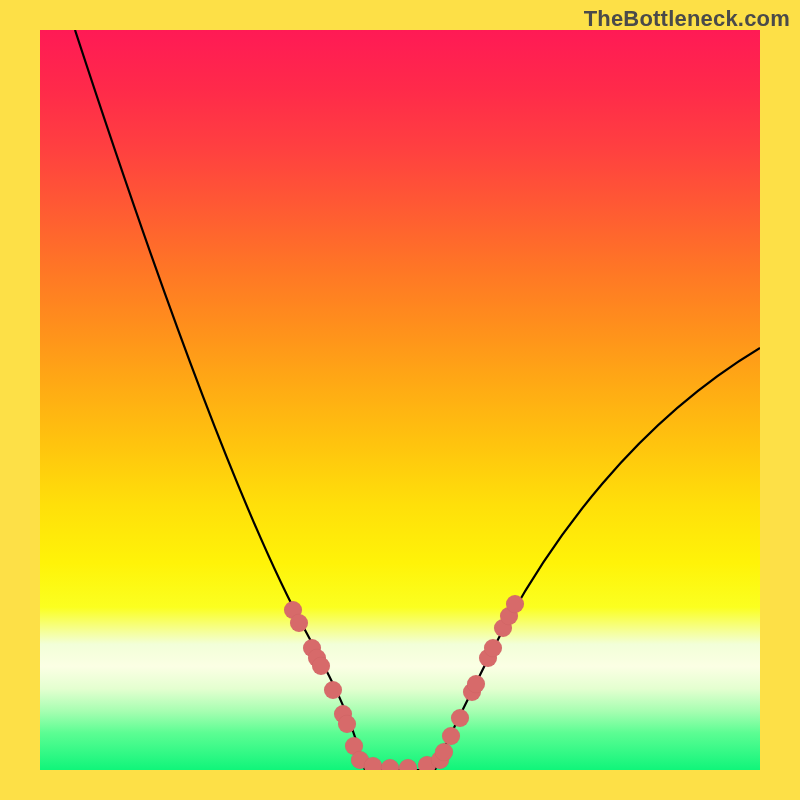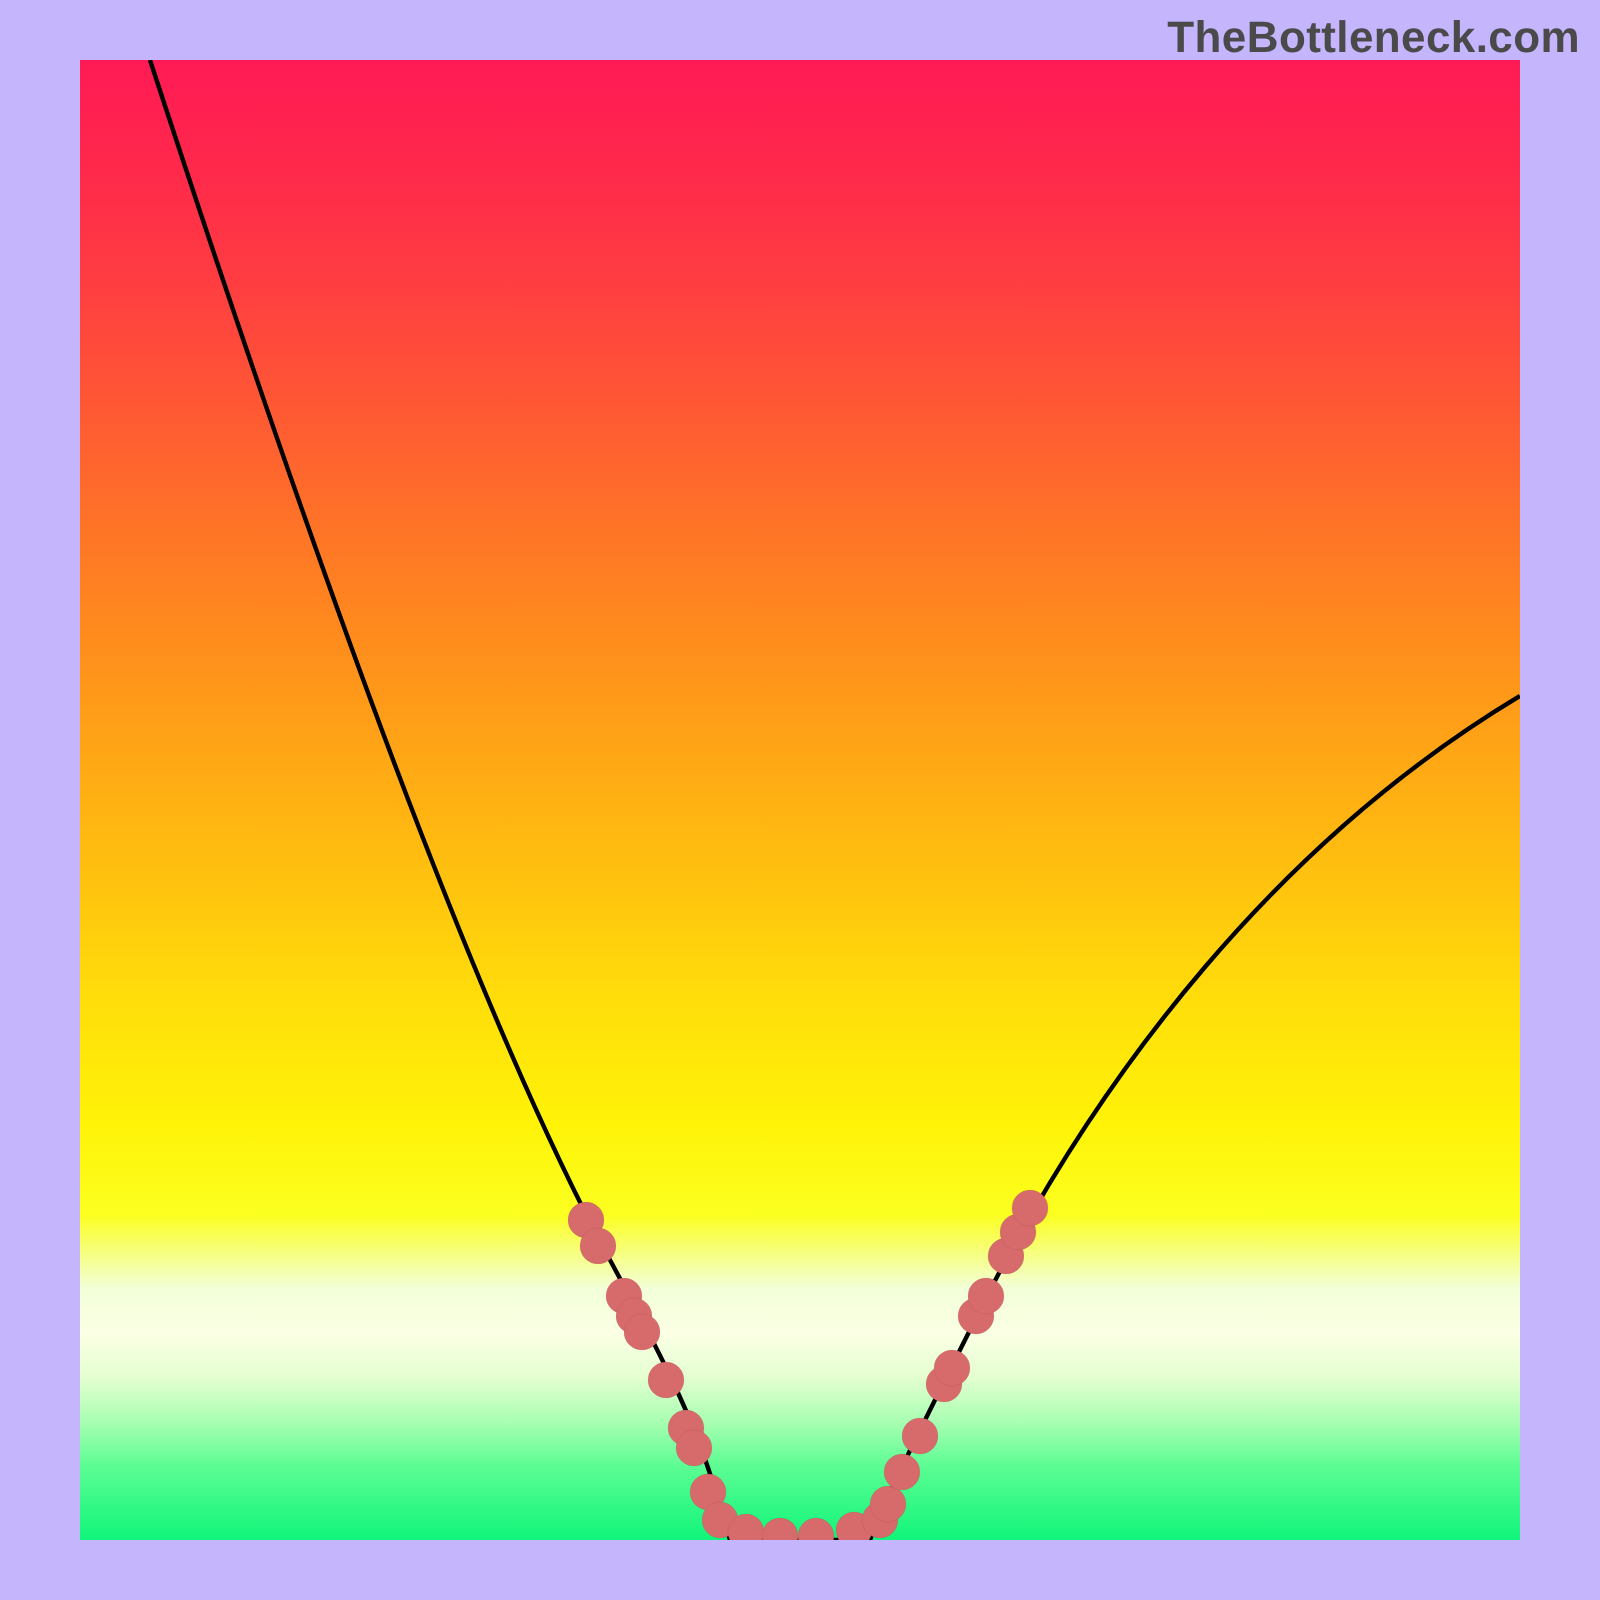--- a/index.html
+++ b/index.html
@@ -10,21 +10,21 @@
     background: #000;
     overflow: hidden;
     font-family: Arial, Helvetica, sans-serif;
   }
   .frame {
     position: absolute;
     left: 0;
     top: 0;
     width: 800px;
     height: 800px;
-    background: #c4b5fd;
+    background: #fde047;
   }
   .plot {
     position: absolute;
     left: 40px;
     top: 30px;
     width: 720px;
     height: 740px;
     background: linear-gradient(to bottom,
       #ff1a55 0%,
       #ff2a4a 8%,

